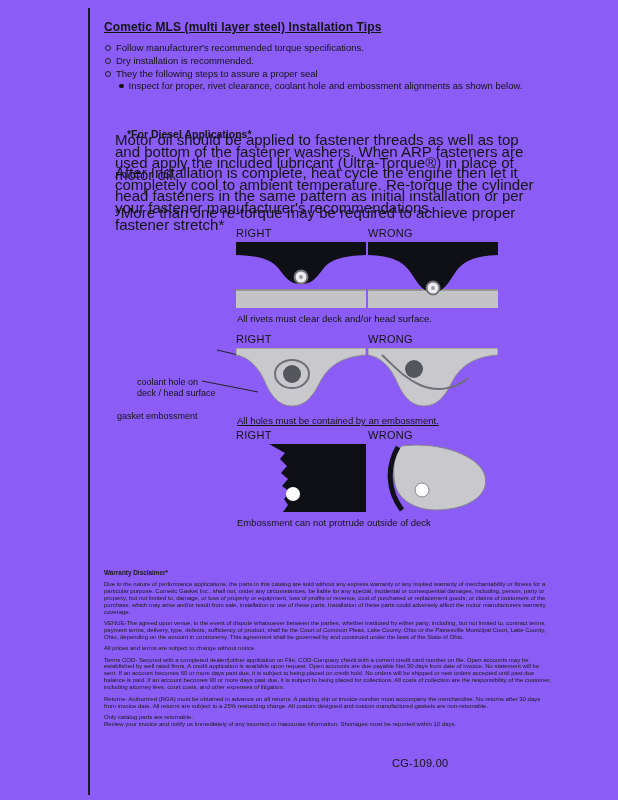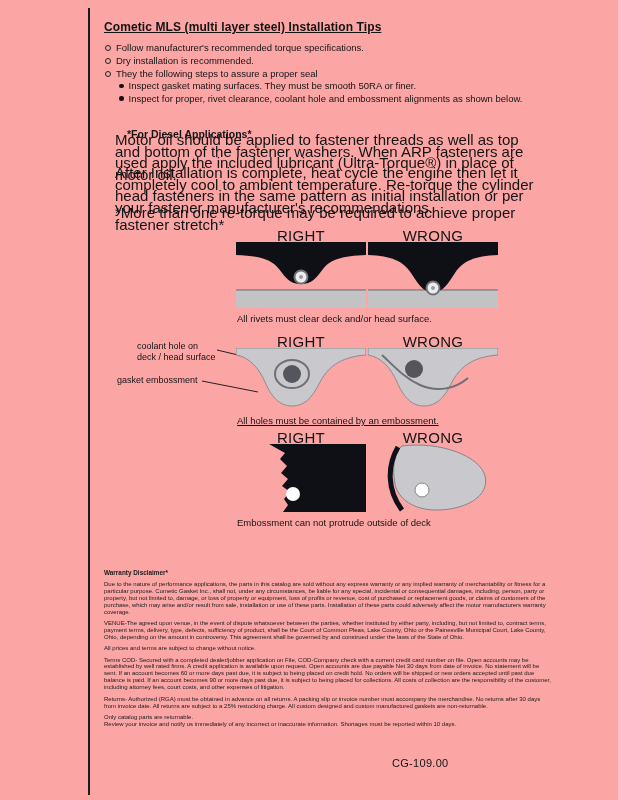--- a/index.html
+++ b/index.html
@@ -1,40 +1,40 @@
 <!DOCTYPE html>
 <html><head>
 <meta charset="utf-8">
 <style>
   html,body{margin:0;padding:0;}
   body{width:618px;height:800px;background:#ffffff;font-family:"Liberation Sans",sans-serif;color:#141414;}
-  .page{position:relative;width:618px;height:800px;background:#fca5a5;overflow:hidden;}
+  .page{position:relative;width:618px;height:800px;background:#8b5cf6;overflow:hidden;}
   .left-rule{position:absolute;left:88px;top:8px;width:2px;height:787px;background:#1b1b1b;}
   .title{position:absolute;left:104px;top:20px;margin:0;font-size:12px;font-weight:bold;text-decoration:underline;letter-spacing:.1px;}
   .tips{position:absolute;left:105px;top:43px;font-size:9.5px;}
   .tip{display:flex;align-items:flex-start;margin-bottom:2.8px;line-height:10px;}
   .tip .o{flex:0 0 auto;width:4px;height:4px;border:1px solid #222;border-radius:50%;margin:2px 5px 0 0;}
   .tip .f{flex:0 0 auto;width:4.5px;height:4.5px;background:#111;border-radius:50%;margin:2.2px 5px 0 0;}
   .tip.sub{margin-left:14px;}
   .diesel-h{position:absolute;left:115px;top:116px;margin:12px;font-size:10.5px;font-weight:bold;}
   .para{position:absolute;left:115px;width:430px;margin:0;font-size:15px;line-height:11.6px;}
   #para1{top:134px;}
   #para2{top:167px;}
   #note{top:207px;}
-  .dlabel{position:absolute;width:130px;text-align:center;font-size:15px;letter-spacing:.3px;}
+  .dlabel{position:absolute;width:130px;font-size:11px;letter-spacing:.3px;}
   #lblR1{left:236px;top:227px;} #lblW1{left:368px;top:227px;}
   #lblR2{left:236px;top:333px;} #lblW2{left:368px;top:333px;}
   #lblR3{left:236px;top:429px;} #lblW3{left:368px;top:429px;}
   .panel{position:absolute;width:130px;}
   #p1r{left:236px;top:242px;} #p1w{left:368px;top:242px;}
   #p2r{left:236px;top:348px;} #p2w{left:368px;top:348px;}
   #p3r{left:236px;top:444px;} #p3w{left:368px;top:444px;}
   .caption{position:absolute;left:237px;font-size:9.5px;line-height:11.5px;}
   #cap1{top:313px;} #cap2{top:415px;text-decoration:underline;} #cap3{top:517px;}
-  .ann{position:absolute;font-size:9px;line-height:10.5px;}
+  .ann{position:absolute;font-size:9px;line-height:10.5px;margin-top:36px;}
   #annCool{left:137px;top:341px;width:95px;}
   #annEmb{left:117px;top:375px;width:105px;}
   #annLines{position:absolute;left:200px;top:344px;}
   .warranty{position:absolute;left:104px;top:570px;width:448px;font-size:6px;line-height:6.9px;color:#1a1a1a;}
   .warranty .wh{font-weight:bold;font-size:6.4px;margin:0 0 4px 0;}
   .warranty p{margin:0 0 4.5px 0;}
   .warranty p.tight{margin-bottom:0;}
   .footer-code{position:absolute;left:392px;top:757px;font-size:11px;letter-spacing:.3px;}
 </style>
 </head>
@@ -51,24 +51,20 @@
       <span class="o"></span>
       <span>Follow manufacturer's recommended torque specifications.</span>
     </div>
     <div class="tip">
       <span class="o"></span>
       <span>Dry installation is recommended.</span>
     </div>
     <div class="tip">
       <span class="o"></span>
       <span>They the following steps to assure a proper seal</span>
-    </div>
-    <div class="tip sub">
-      <span class="f"></span>
-      <span>Inspect gasket mating surfaces.  They must be smooth 50RA or finer.</span>
     </div>
     <div class="tip sub">
       <span class="f"></span>
       <span>Inspect for proper, rivet clearance, coolant hole and embossment alignments as shown below.</span>
     </div>
   </div>
 
   <h2 class="diesel-h">*For Diesel Applications*</h2>
   <p class="para" id="para1">Motor oil should be applied to fastener threads as well as top and bottom of the fastener washers. When ARP fasteners are used apply the included lubricant (Ultra-Torque®) in place of motor oil.</p>
   <p class="para" id="para2">After Installation is complete, heat cycle the engine then let it completely cool to ambient temperature. Re-torque the cylinder head fasteners in the same pattern as initial installation or per your fastener manufacturer's recommendations.</p>

